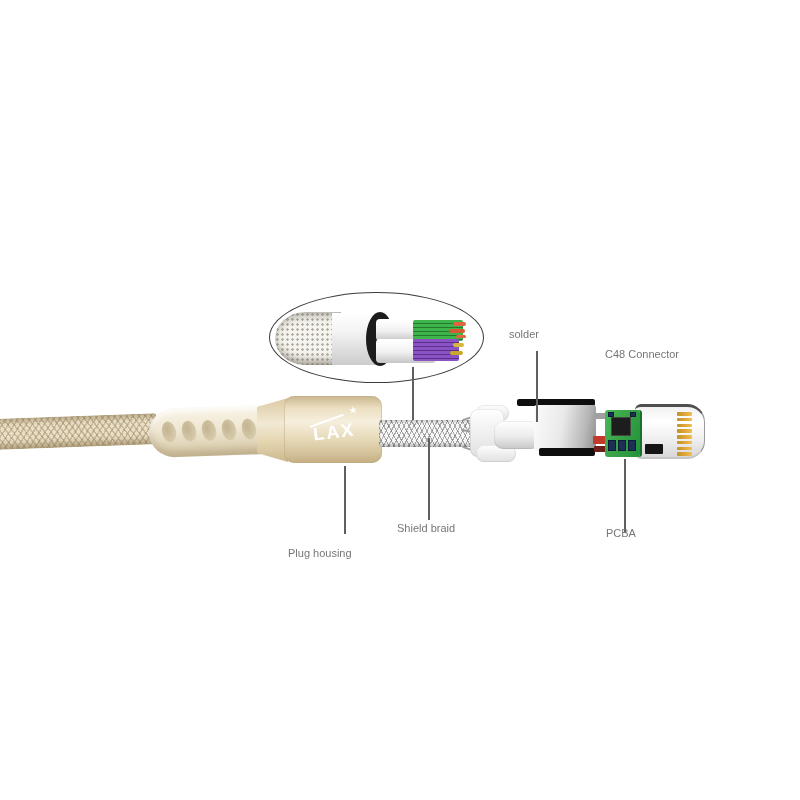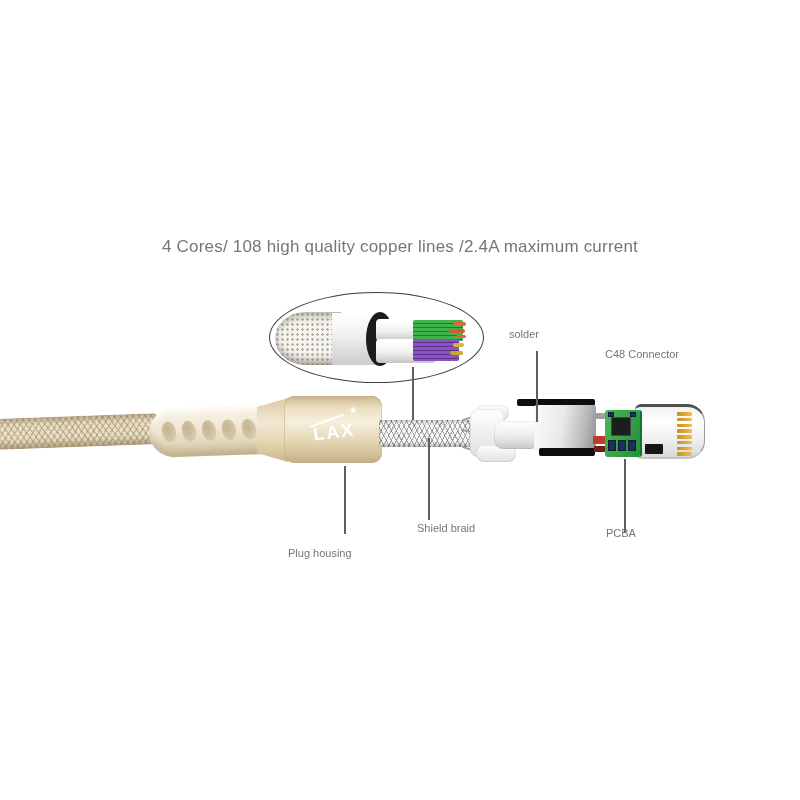--- a/index.html
+++ b/index.html
@@ -101,21 +101,20 @@
       background:linear-gradient(110deg,#4cb858 0%,var(--pcb-green,#37a246) 50%,#21913a 100%);
       box-shadow:2px 0 0 #17732b;}
   .chip{position:absolute;background:#1d1d1d;}
   .chip.small{background:#1c2f55;box-shadow:inset 0 0 0 1px #0e1c38;}
 </style>
 </head>
 <body>
 
 <div id="canvas">
 
-  <div id="title">4 Cores/ 108 high quality copper lines /2.4A maximum current</div>
 
   <div class="part" id="magnifier">
     <div class="part m-braid"></div>
     <div class="part m-jacket"></div>
     <div class="part m-collar"></div>
     <div class="part m-cable top"></div>
     <div class="part m-cable bot"></div>
     <div class="part bundle green"></div>
     <div class="strand" style="left:183px;top:29px;width:13px;height:4px;background:var(--wire-orange,#e2643f);"></div>
     <div class="strand" style="left:179px;top:36px;width:16px;height:4px;background:#d85a35;"></div>
@@ -184,17 +183,17 @@
     <div class="chip small" style="left:23px;top:30px;width:8px;height:11px;"></div>
   </div>
 
   <div class="leader" style="left:536px;top:351px;height:71px;"></div>
   <div class="leader" style="left:344px;top:466px;height:68px;"></div>
   <div class="leader" style="left:428px;top:438px;height:82px;"></div>
   <div class="leader" style="left:624px;top:459px;height:74px;"></div>
 
   <div class="label" style="left:509px;top:328px;">solder</div>
   <div class="label" style="left:605px;top:348px;">C48 Connector</div>
-  <div class="label" style="left:397px;top:522px;margin-left:20px;">Shield braid</div>
+  <div class="label" style="left:397px;top:522px;">Shield braid</div>
   <div class="label" style="left:288px;top:547px;">Plug housing</div>
   <div class="label" style="left:606px;top:527px;">PCBA</div>
 
 </div>
 
 </body></html>

